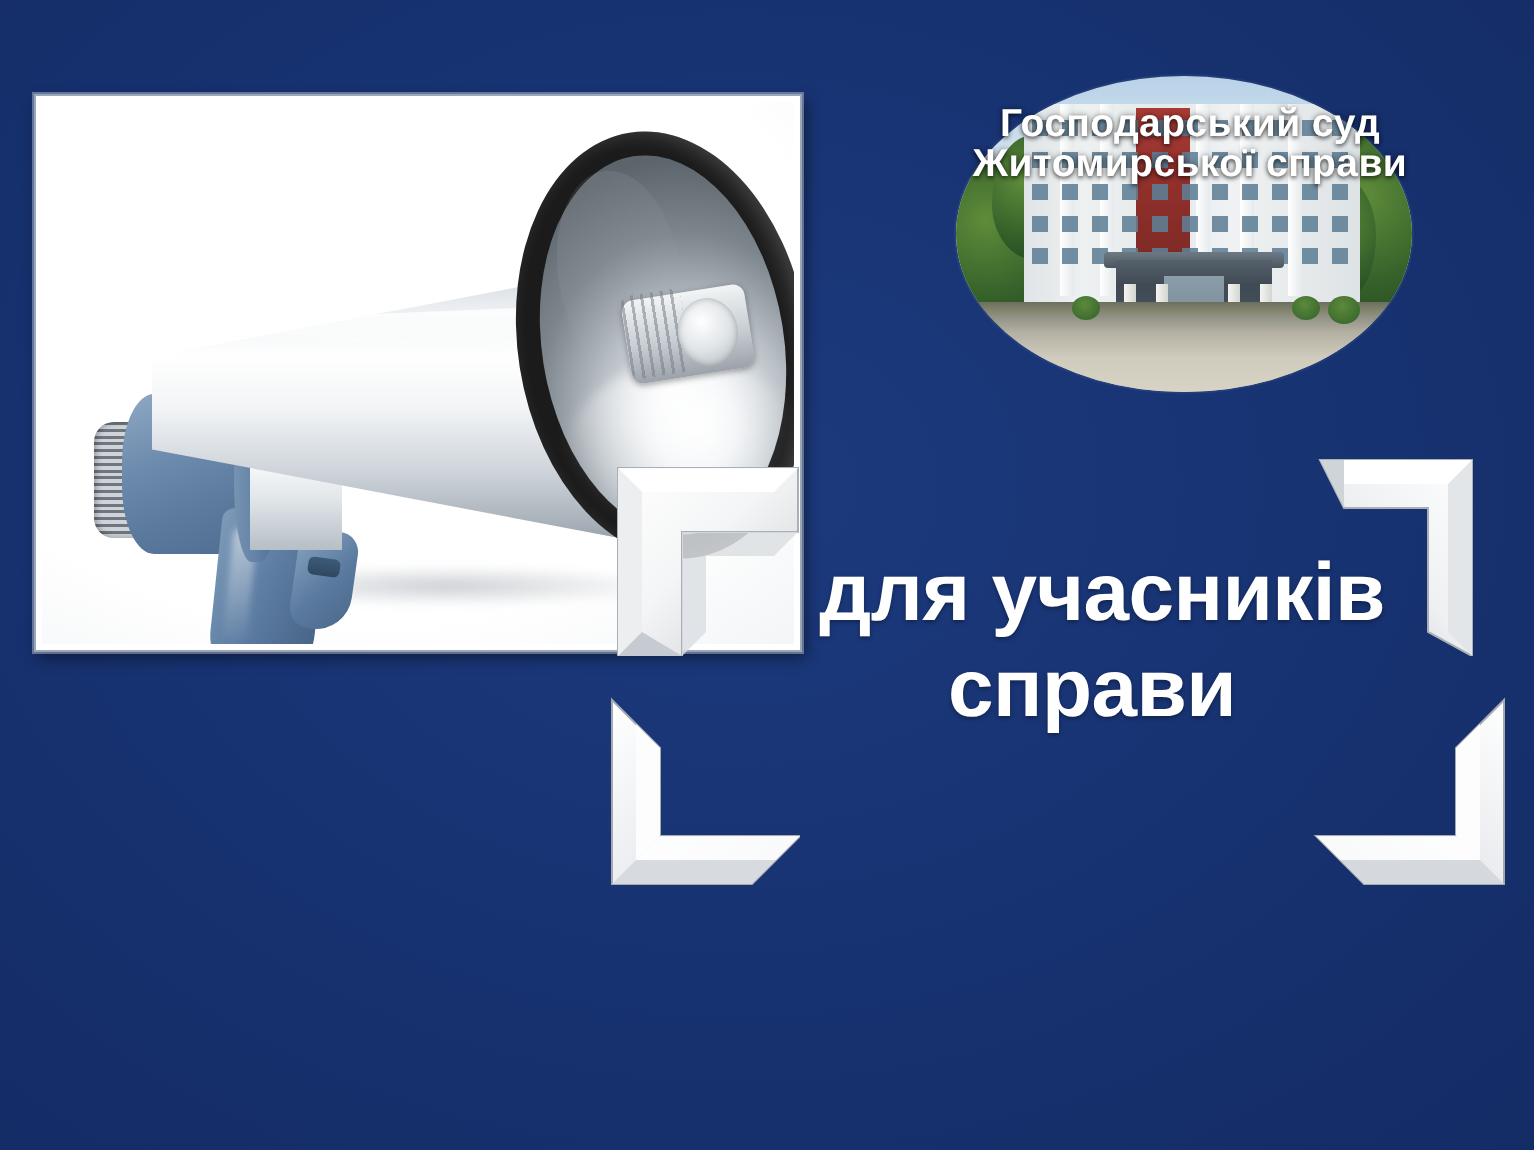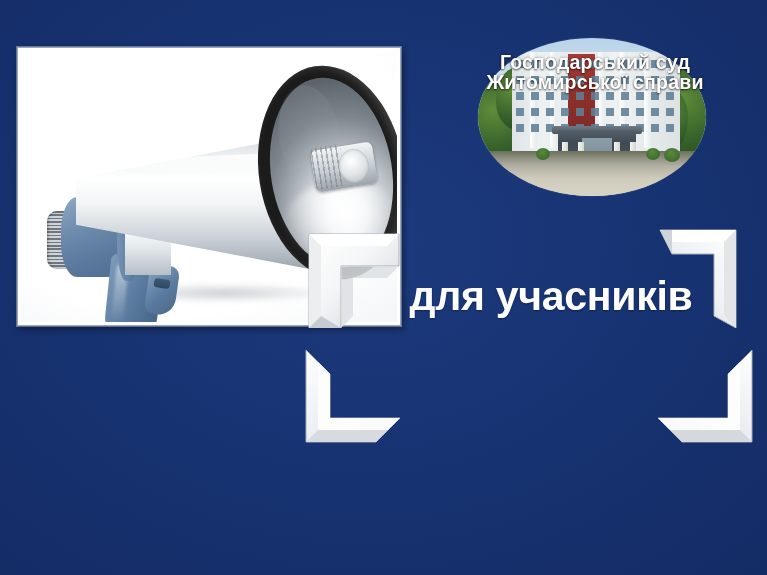--- a/index.html
+++ b/index.html
@@ -417,15 +417,16 @@
       </defs>
       <path d="M98,2 L74,26 V70 H4 L28,94 H98 Z" fill="url(#gBR)" stroke="#a4aab2" stroke-width="1"></path>
       <path d="M98,2 L74,26 V70 L86,82 V14 Z" fill="#fdfdfe"></path>
       <path d="M74,70 H4 L16,82 H86 Z" fill="#ffffff" opacity="0.9"></path>
       <path d="M16,82 H86 L98,94 H28 Z" fill="#d5d8dd"></path>
     </svg>
   </div>
 
   <div id="main-heading">
     <span class="hl l2">для учасників</span>
+    <span class="hl l3">справи</span>
   </div>
 
 </div>
 
 </body></html>

